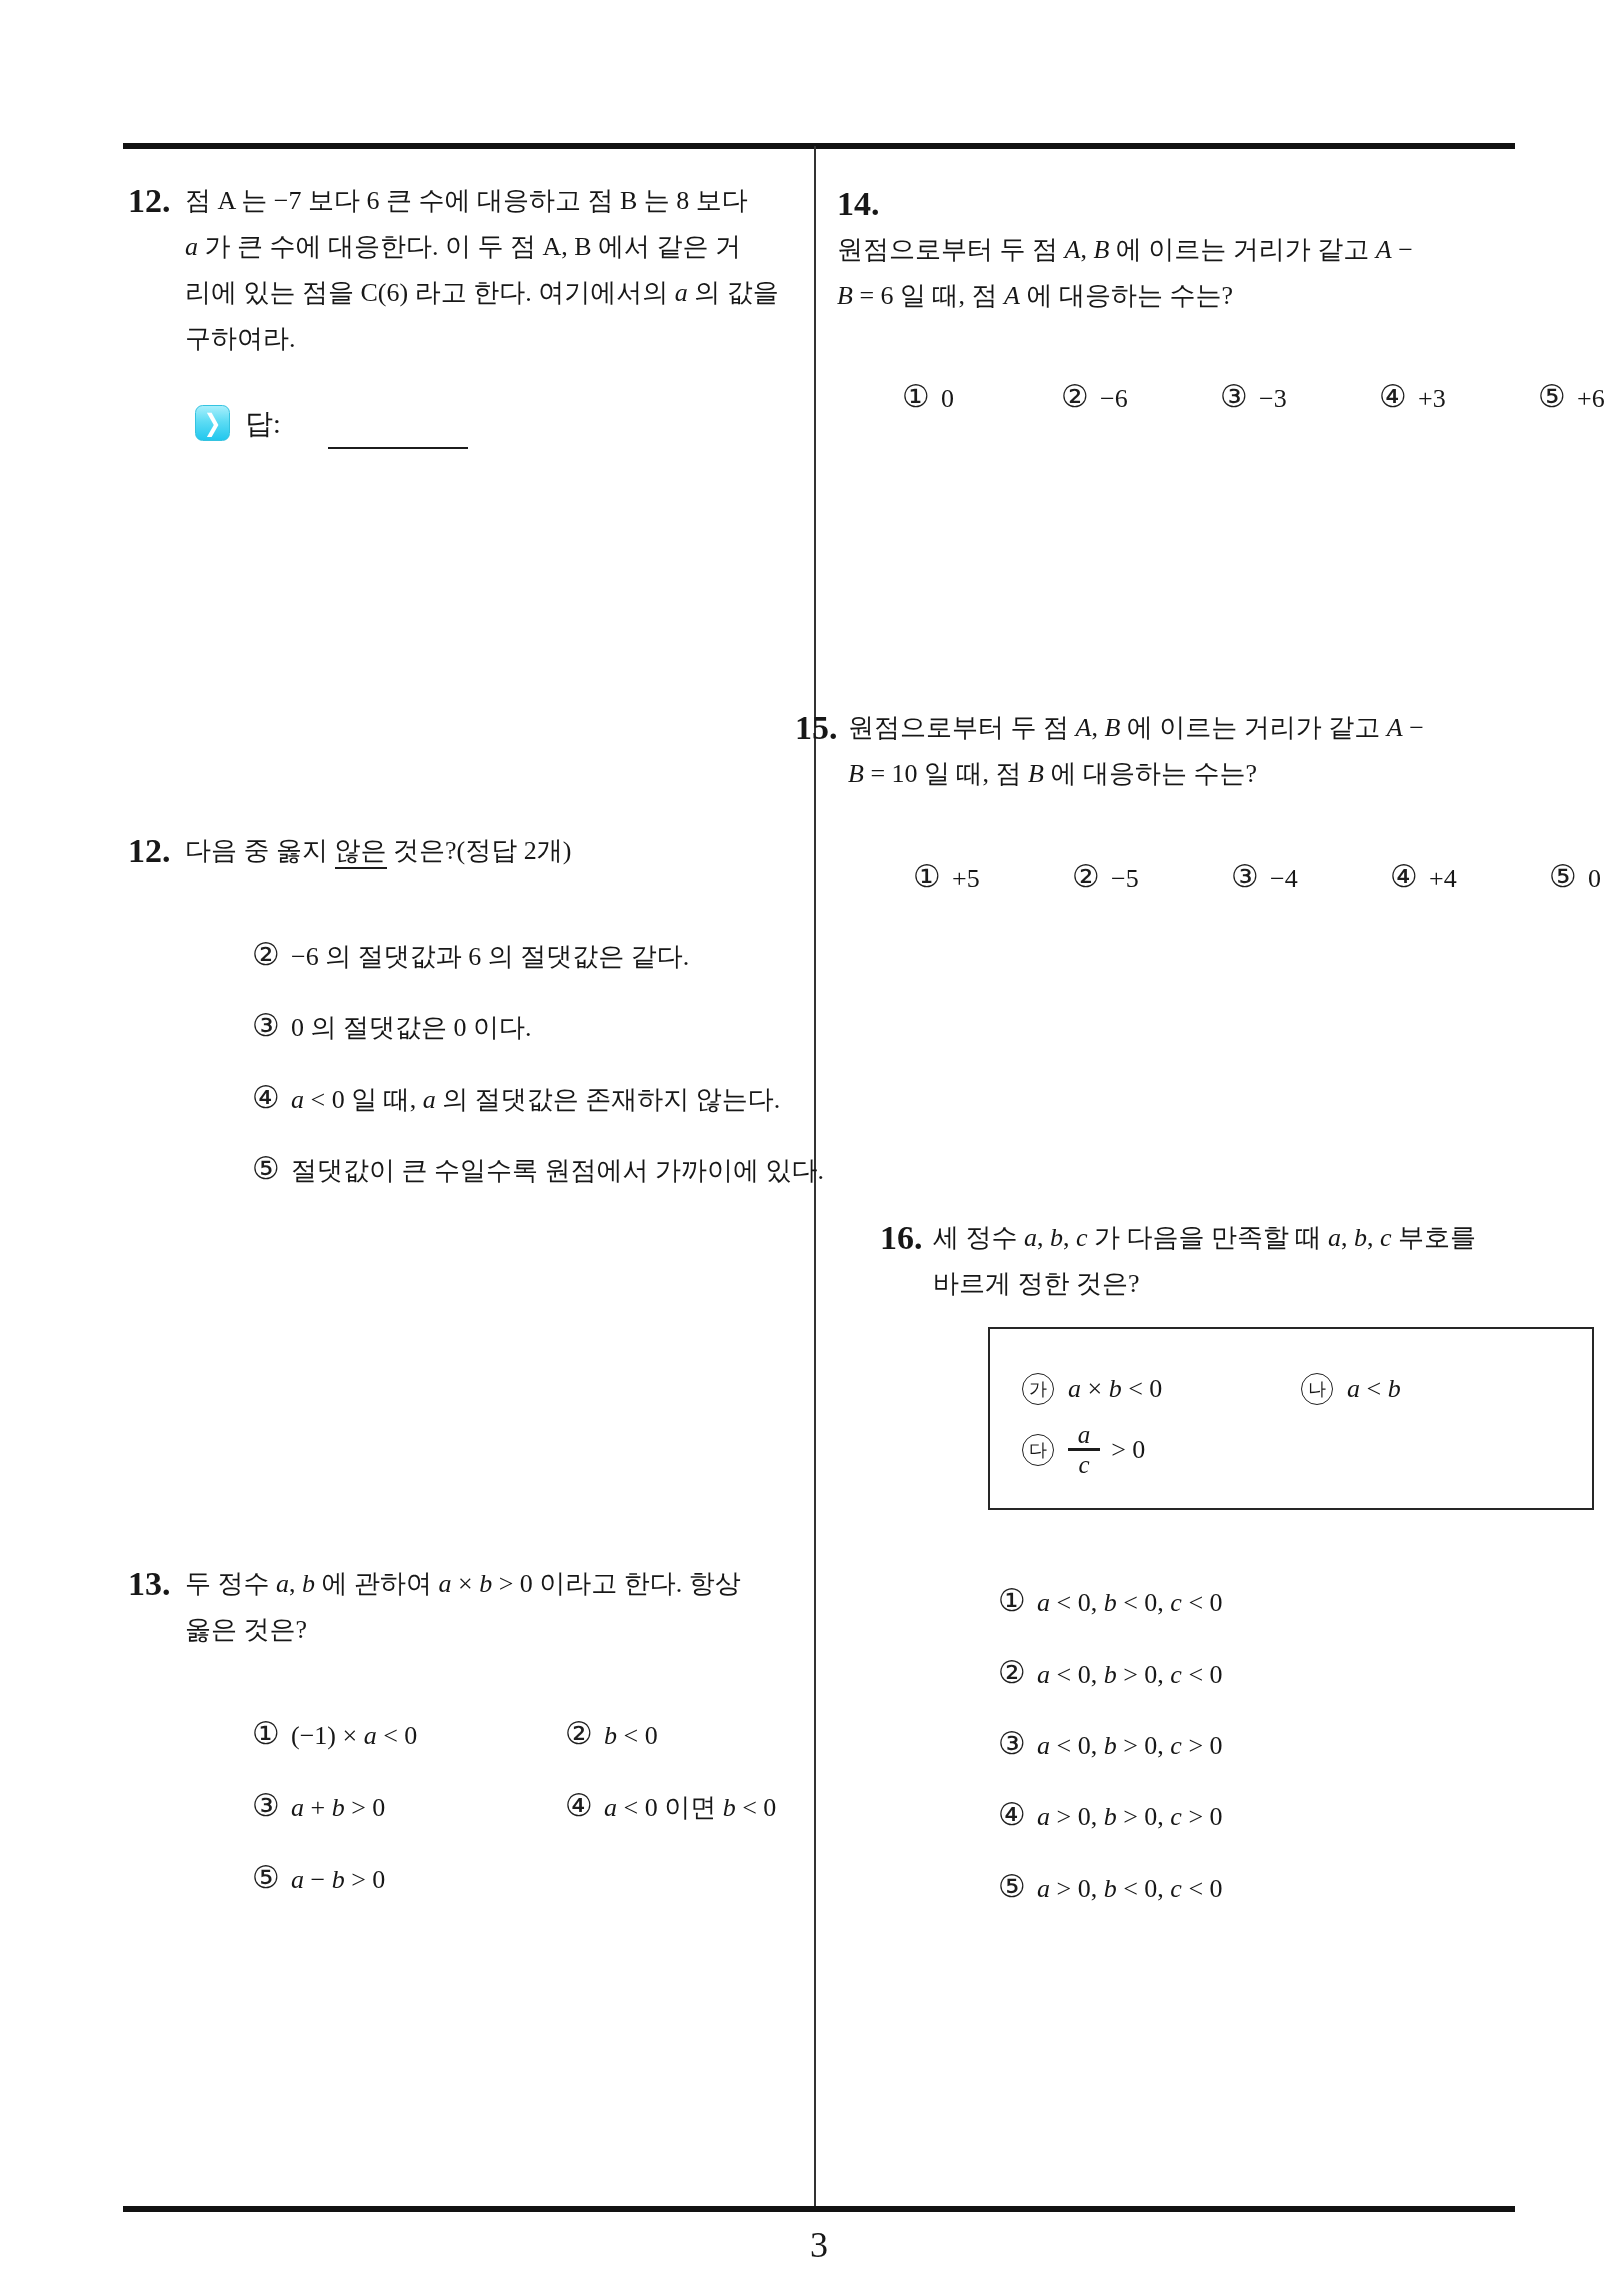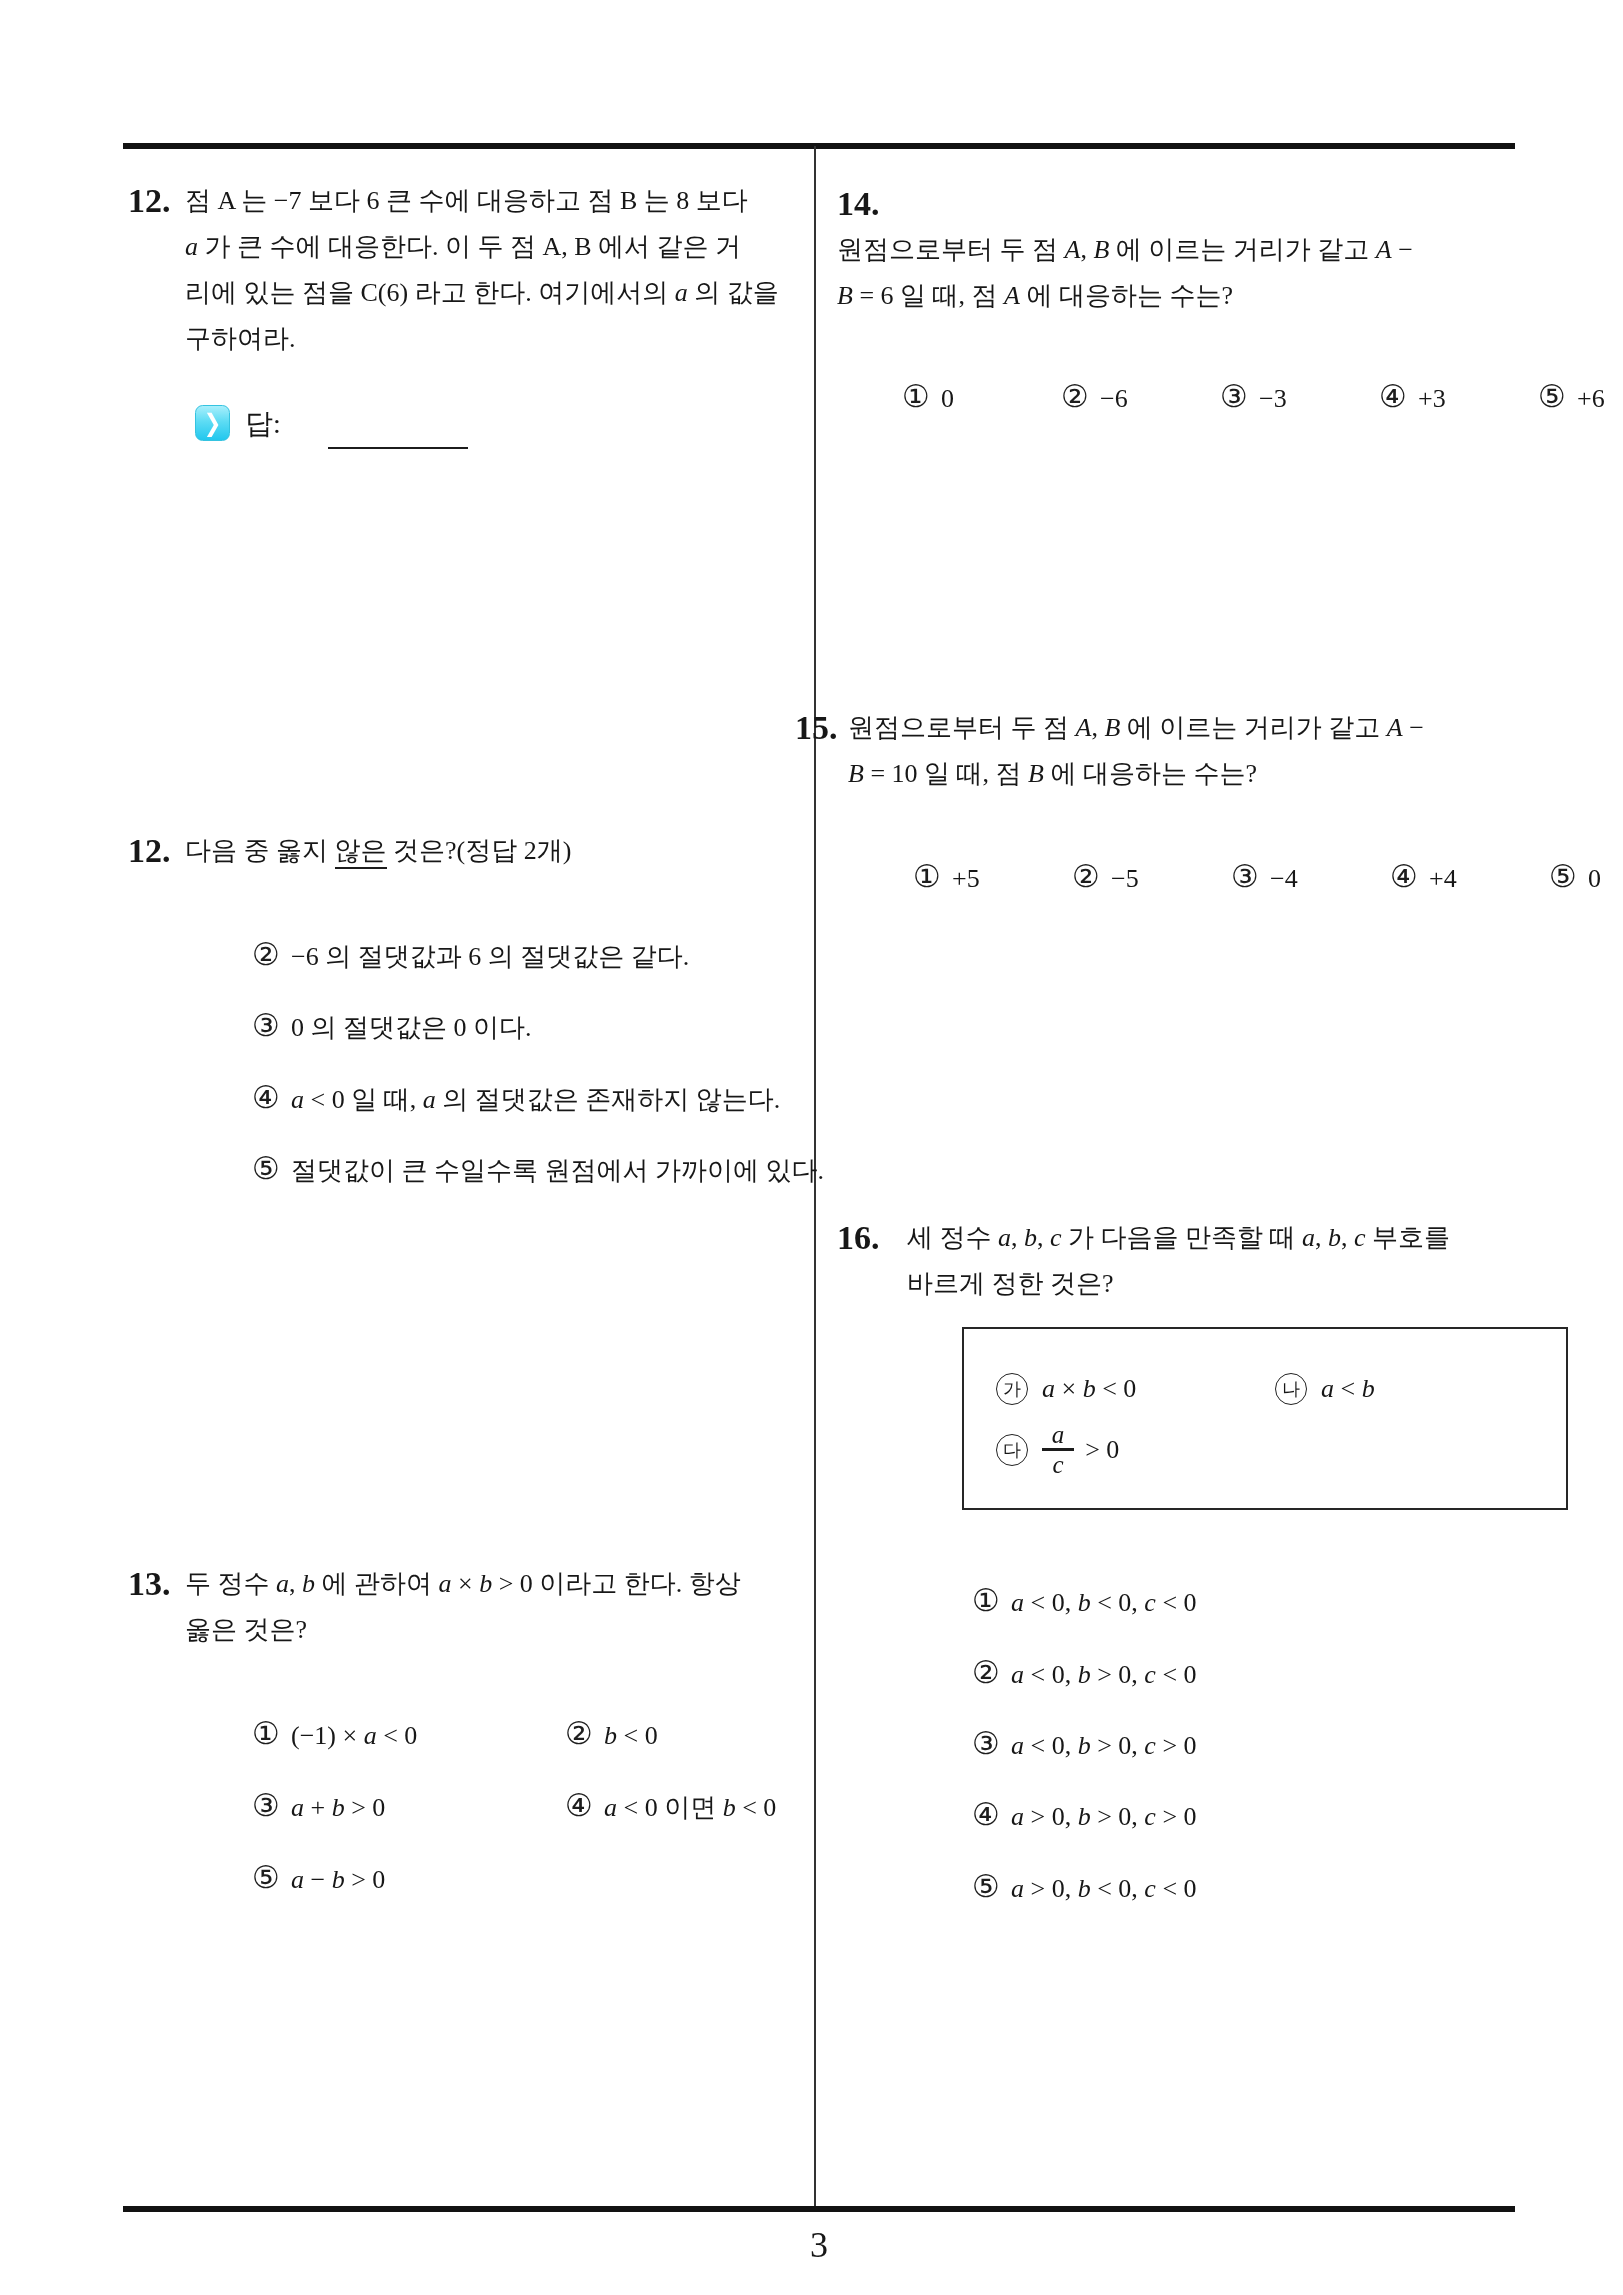--- a/index.html
+++ b/index.html
@@ -23,21 +23,21 @@
   .q-left .qnum{width:57px;}
   .q-right .qnum{width:53px;}
   .qtext{flex:1;font-size:26px;line-height:46px;}
   .qline{display:block;white-space:nowrap;}
 
   .q11{left:128px;top:178px;width:652px;}
   .q12{left:128px;top:828px;width:652px;}
   .q13{left:128px;top:1561px;width:659px;}
   .q14{left:837px;top:181px;width:684px;flex-direction:column;}
   .q15{left:795px;top:705px;width:684px;}
-  .q16{left:837px;top:1215px;width:684px;gap:17px;}
+  .q16{left:880px;top:1215px;width:684px;}
 
   .ul-word{border-bottom:2.1px solid #1c1c1c;padding-bottom:2.1px;}
 
   
   .answer-row{position:absolute;left:195px;top:405px;width:301px;height:49px;}
   .ans-icon{position:absolute;left:0;top:0;width:35px;height:36px;border-radius:7.7px;
     background:linear-gradient(180deg,#a8effc 0%,#5edcf4 45%,#22c7ee 100%);
     border:1.4px solid #35c3e0;box-sizing:border-box;
     display:flex;align-items:center;justify-content:center;}
   .ans-icon .chev{color:#ffffff;font-family:"DejaVu Sans",sans-serif;font-weight:700;

